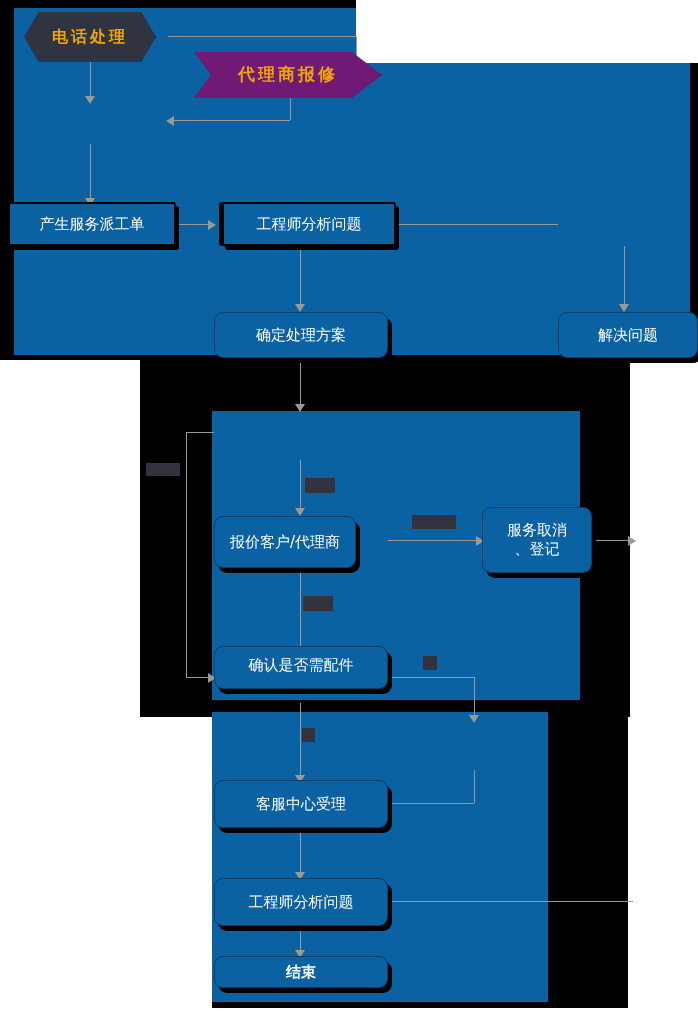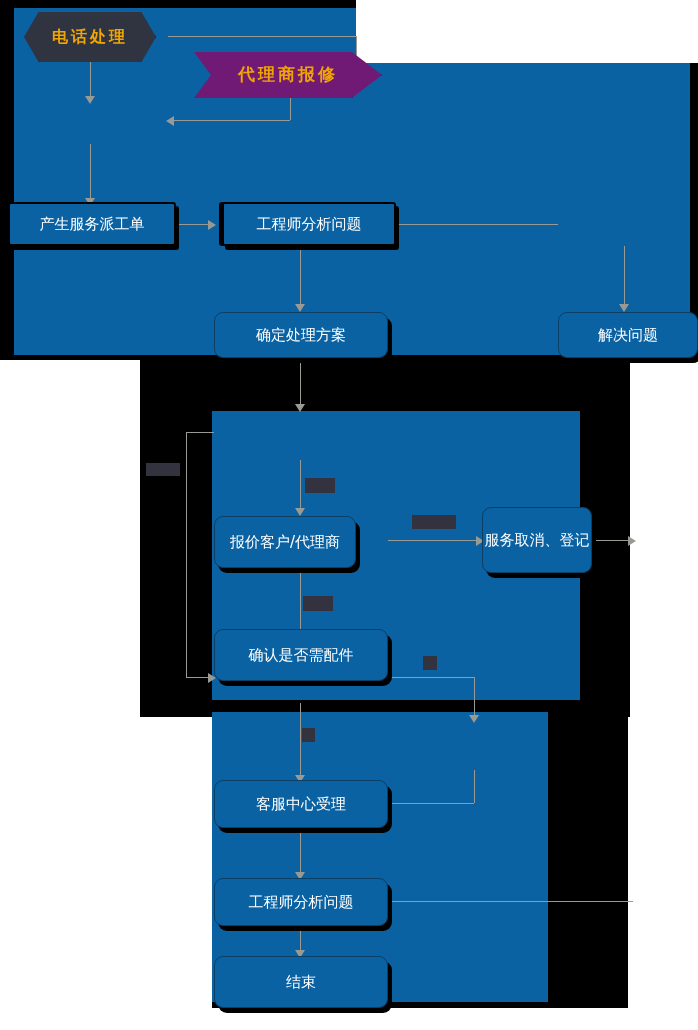--- a/index.html
+++ b/index.html
@@ -161,35 +161,35 @@
 
   <div class="node proc" style="left:558px;top:312px;width:140px;height:46px;">
     <span>解决问题</span>
   </div>
 
 
   <div class="node proc" style="left:214px;top:516px;width:142px;height:52px;">
     <span>报价客户/代理商</span>
   </div>
 
-  <div class="node proc" style="left:482px;top:507px;width:110px;height:66px;flex-direction:row;">
+  <div class="node proc" style="left:482px;top:507px;width:110px;height:66px;flex-direction:column;">
     <span>服务取消</span>
     <span>、登记</span>
   </div>
 
-  <div class="node proc" style="left:214px;top:629px;width:174px;height:52px;">
+  <div class="node proc" style="left:214px;top:646px;width:174px;height:43px;font-family:Liberation Mono, monospace;">
     <span>确认是否需配件</span>
   </div>
 
 
   <div class="node proc" style="left:214px;top:780px;width:174px;height:48px;">
     <span>客服中心受理</span>
   </div>
 
   <div class="node proc" style="left:214px;top:878px;width:174px;height:48px;">
     <span>工程师分析问题</span>
   </div>
 
-  <div class="node proc" style="left:214px;top:956px;width:174px;height:52px;">
+  <div class="node proc" style="left:214px;top:956px;width:174px;height:32px;font-weight:bold;">
     <span>结束</span>
   </div>
 
 </div>
 
 </body></html>

